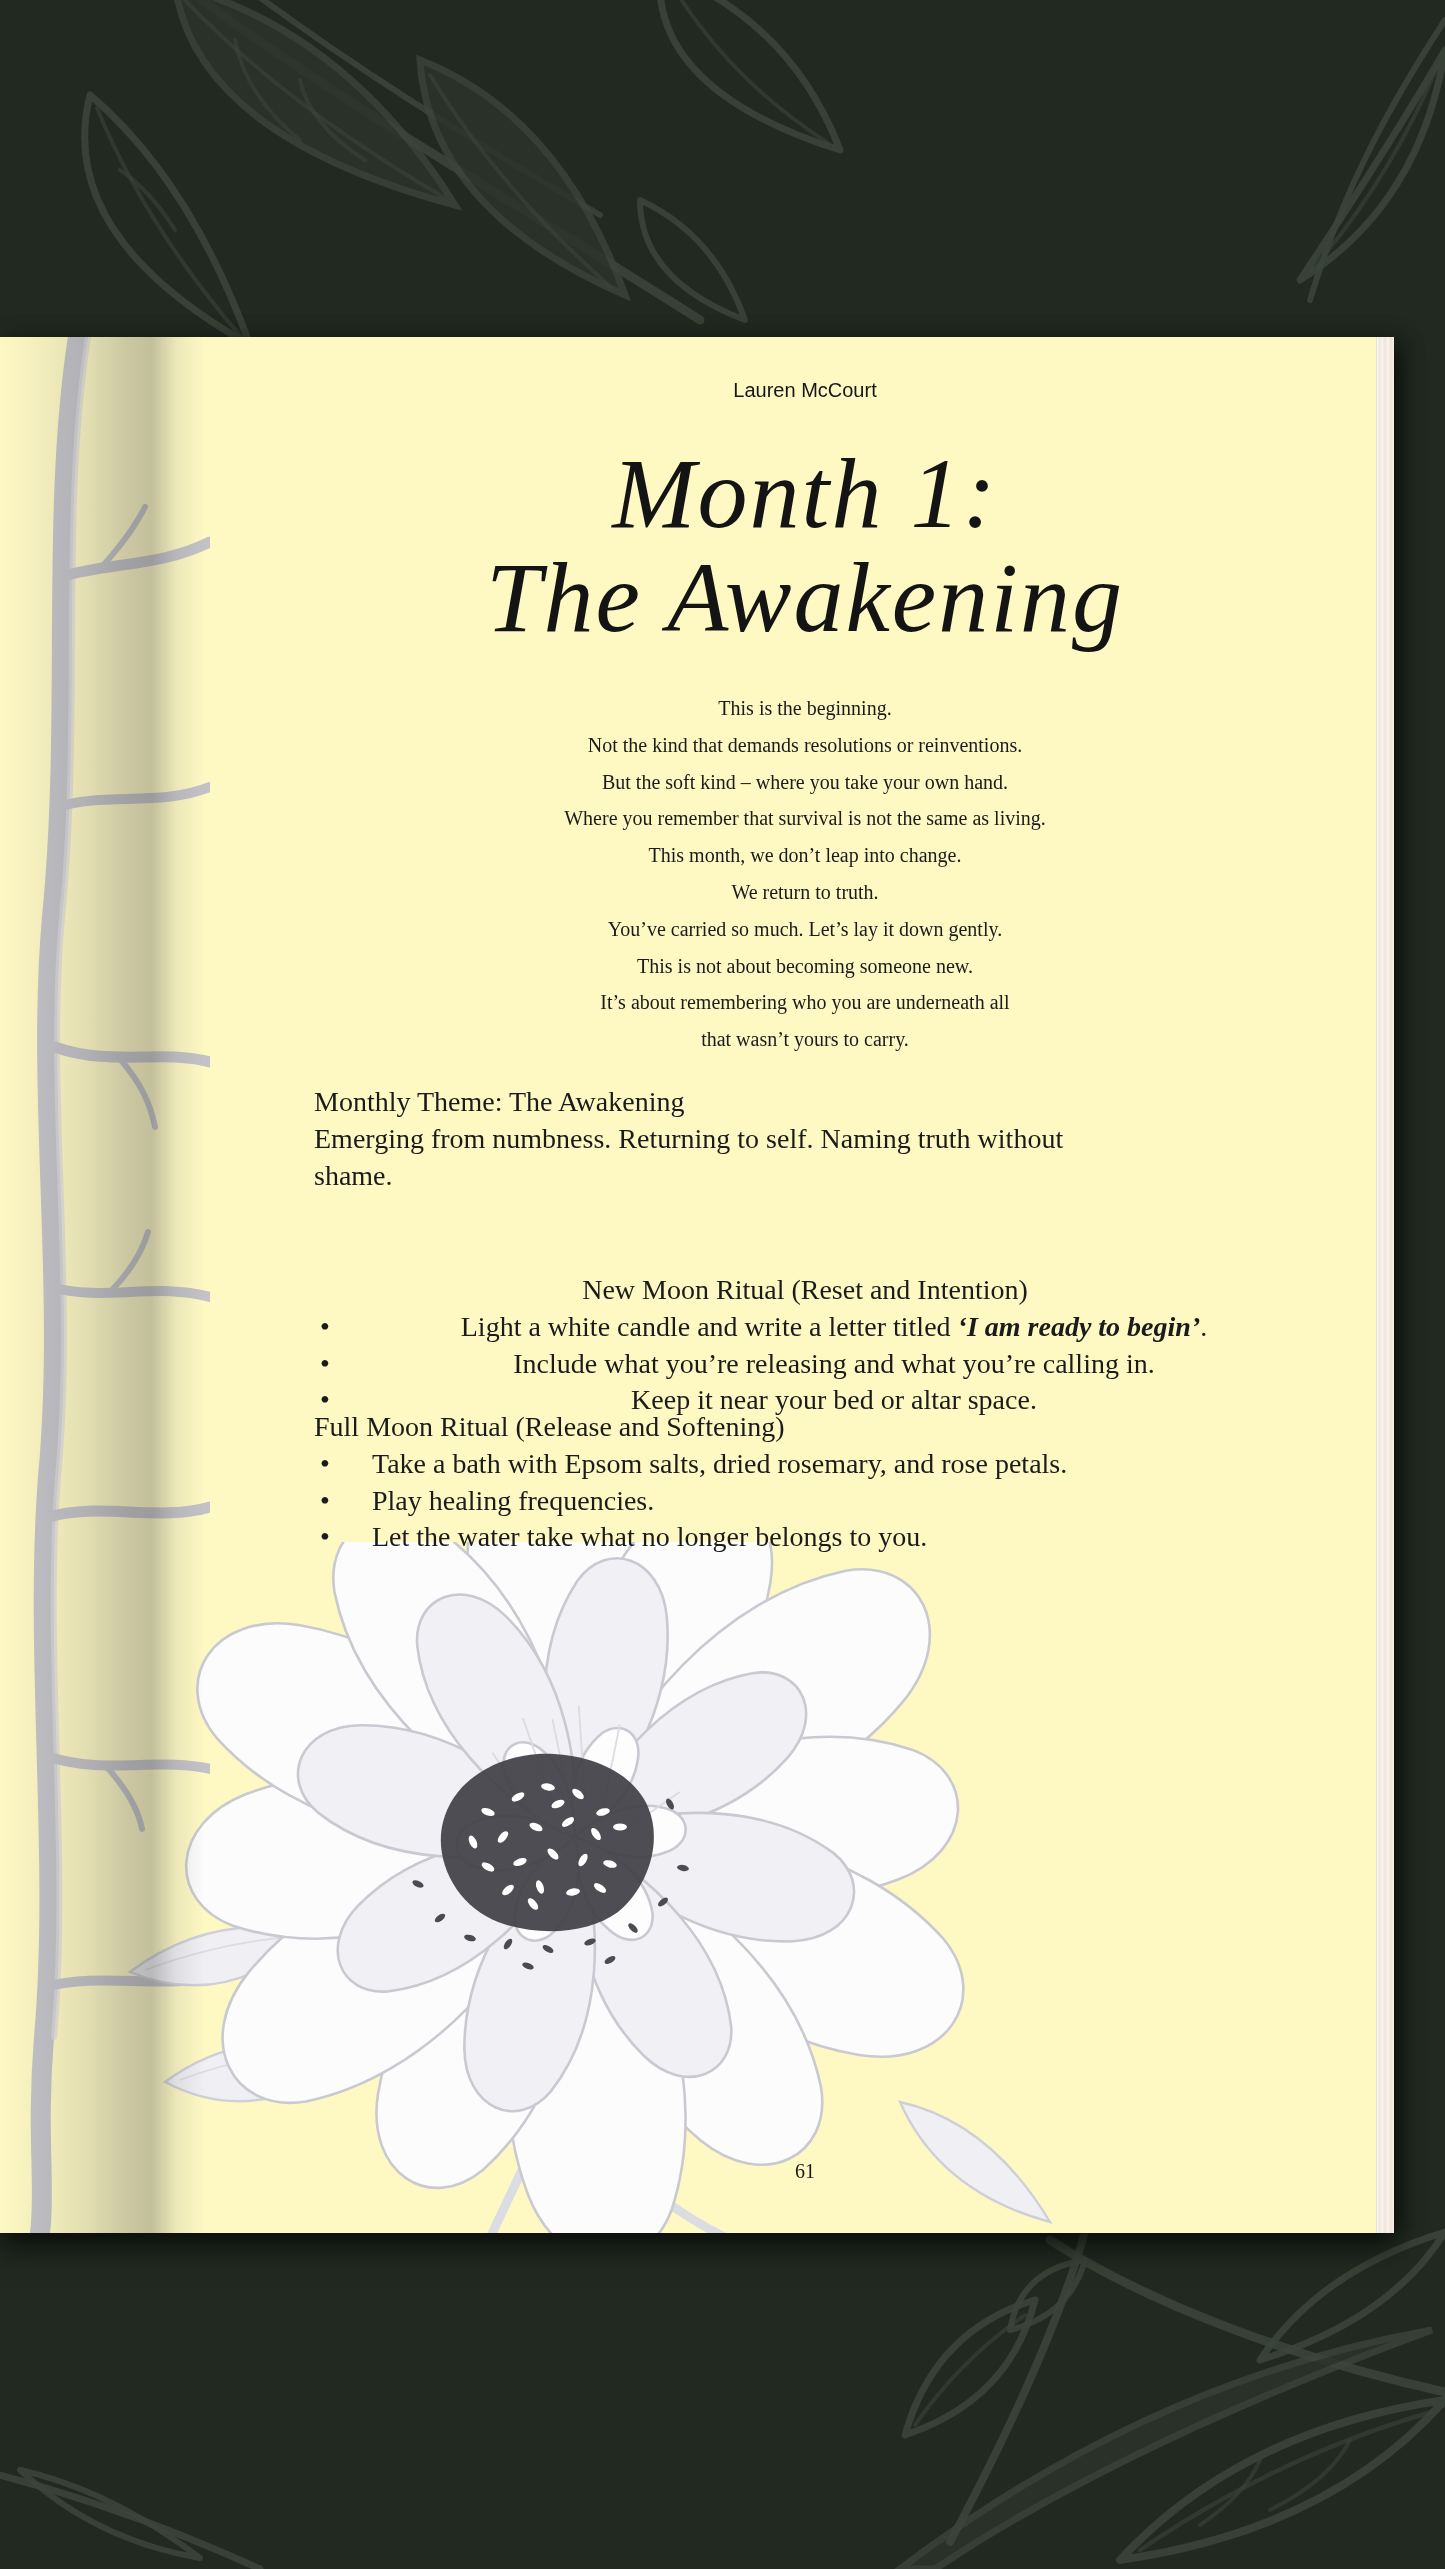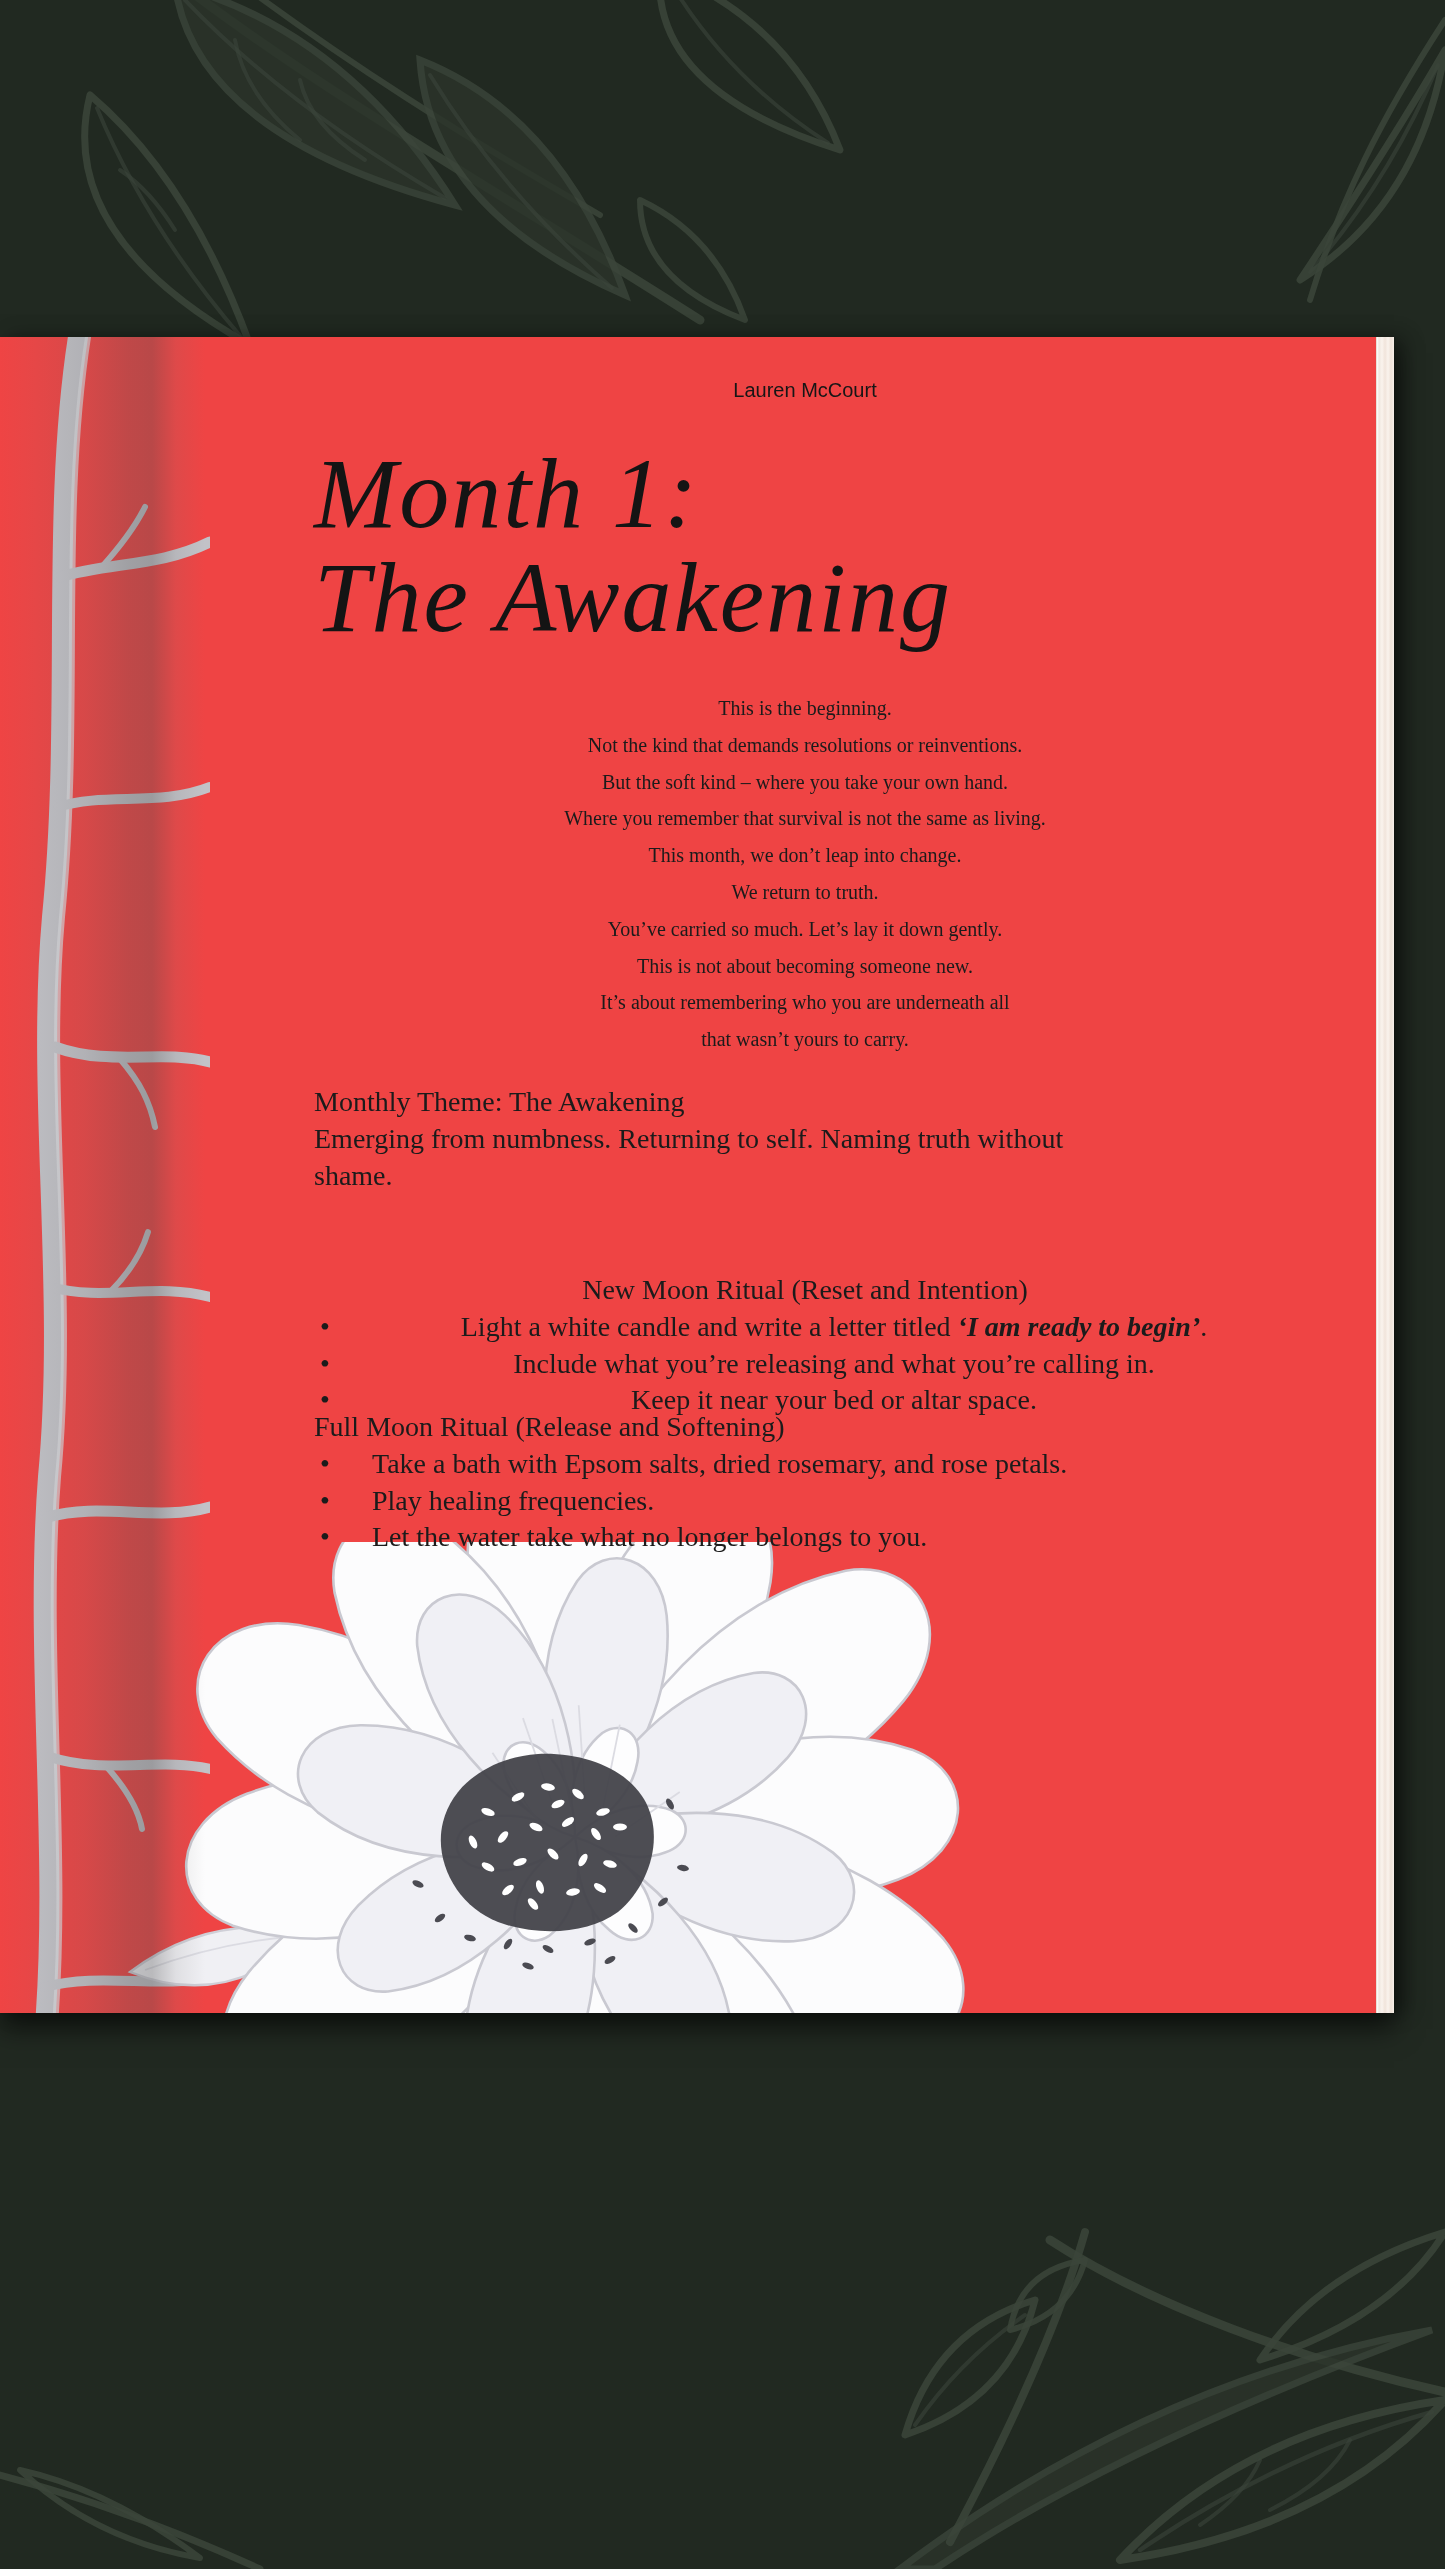--- a/index.html
+++ b/index.html
@@ -10,22 +10,22 @@
   }
   
   .backdrop{position:absolute;inset:0;background:#212921;}
   .backdrop svg{position:absolute;left:0;top:0;}
   .bg-stroke{stroke:#3b453a;fill:none;stroke-linecap:round;stroke-linejoin:round;opacity:.85;}
   .bg-vein{stroke:#3b453a;fill:none;stroke-linecap:round;opacity:.6;}
   .bg-fill{fill:#2b342a;stroke:#3b453a;opacity:.8;}
 
   
   .page{
-    position:absolute;left:0;top:337px;width:1394px;height:1676px;
-    background:#ef4444;overflow:hidden;
+    position:absolute;left:0;top:337px;width:1394px;height:1896px;
+    background:#fef9c3;overflow:hidden;
     box-shadow:0 16px 26px rgba(0,0,0,.55), 10px 0 18px rgba(0,0,0,.35);
   }
   
   .page-edge{
     position:absolute;right:0;top:0;bottom:0;width:17px;
     background:linear-gradient(90deg,#ffffff 0,#efe7df 2px,#faf3ed 5px,#f1e4db 8px,#faf3ed 11px,#efe2d8 14px,#f8f0e9 17px);
     border-left:1px solid #e9e1d7;
   }
   
   .gutter-art{position:absolute;left:0;top:0;width:210px;height:1896px;}
@@ -56,21 +56,21 @@
 
   
   .content{position:absolute;left:314px;top:0;width:982px;color:#1b1b1b;}
   .content > div{position:absolute;width:100%;}
   .nowrap{white-space:nowrap;}
   .running-header{
     top:41px;text-align:center;
     font-family:"Liberation Sans",sans-serif;font-size:20px;line-height:24px;color:#161616;
   }
   .title{
-    top:105px;
+    top:105px;text-align:center;
     font-style:italic;font-weight:400;
     font-size:100px;line-height:104px;letter-spacing:.02em;color:#141414;
   }
   .poem{
     top:353px;text-align:center;
     font-size:20px;line-height:36.8px;
   }
   .section{font-size:28px;line-height:36.8px;text-align:left;}
   .sec-theme{top:747px;}
   .sec-newmoon{top:935px;text-align:center;}

